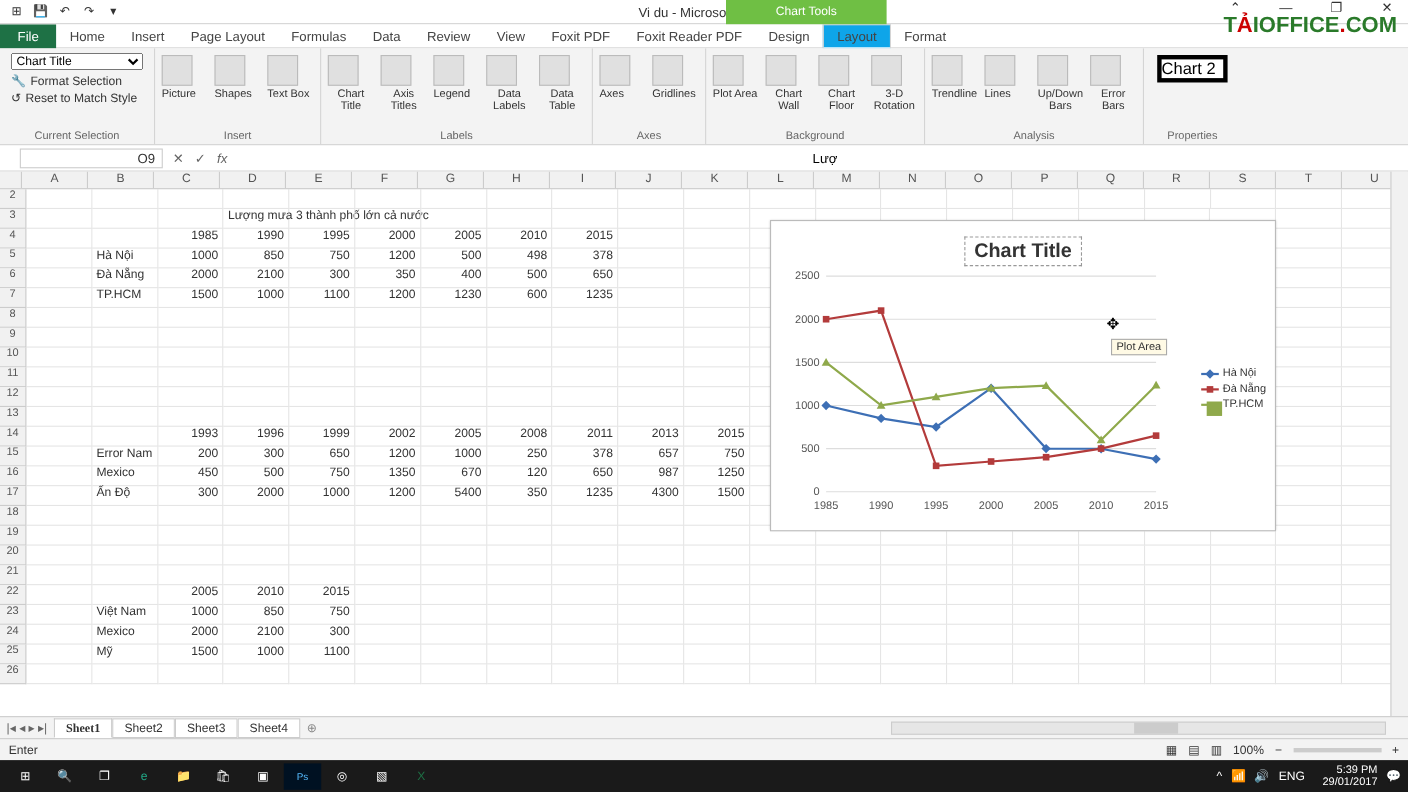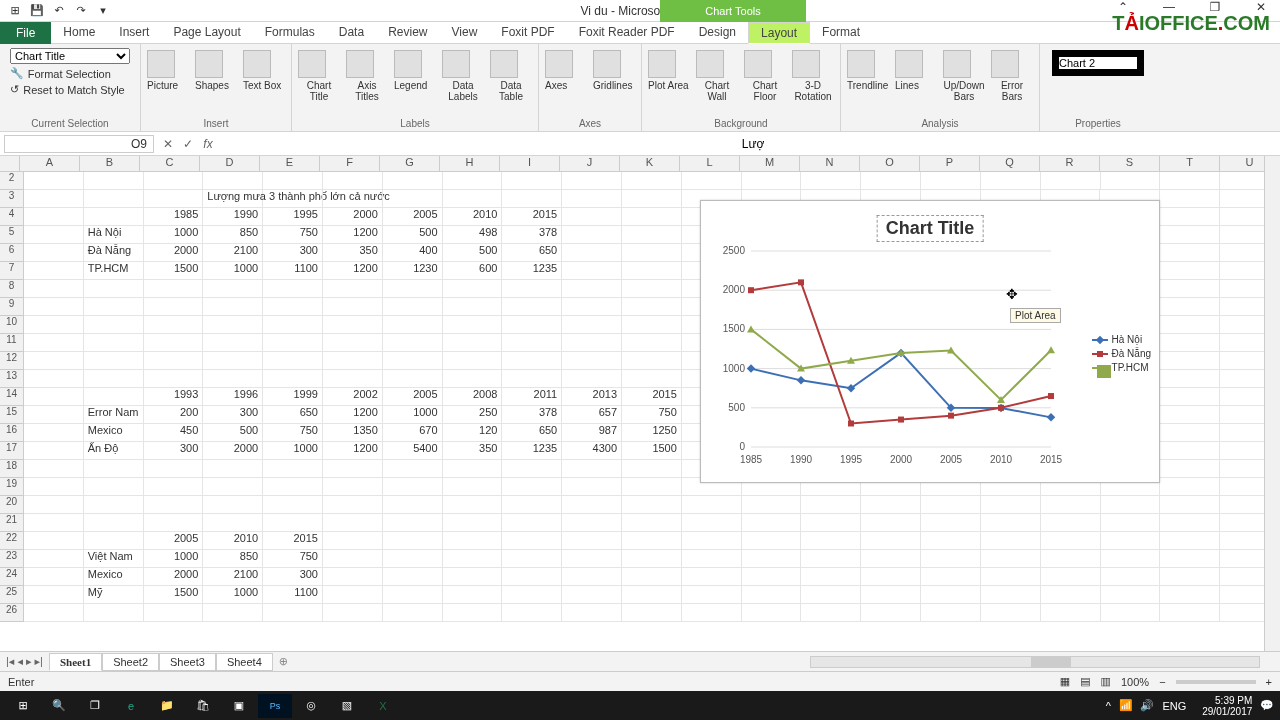--- a/index.html
+++ b/index.html
@@ -8,46 +8,46 @@
 
 .titlebar { height:22px; background:#fff; display:flex; align-items:center; border-bottom:1px solid #d4d4d4; position:relative; }
 .qat { display:flex; gap:4px; padding:0 6px; align-items:center; }
 .qat span { width:18px; height:18px; display:flex; align-items:center; justify-content:center; font-size:11px; }
 .titlecenter { position:absolute; left:50%; transform:translateX(-50%); font-size:12px; }
 .charttools { position:absolute; left:660px; top:0; width:146px; height:22px; background:#6fbf44; color:#fff; text-align:center; font-size:11px; line-height:22px; }
 .winbtns { position:absolute; right:4px; top:0; display:flex; gap:16px; font-size:12px; }
 .winbtns span { width:30px; text-align:center; }
 
 
-.tabs { height:22px; background:#fff; display:flex; border-bottom:1px solid #d4d4d4; align-items:flex-start; }
+.tabs { height:22px; background:#fff; display:flex; border-bottom:1px solid #d4d4d4; align-items:center; }
 .tab { padding:3px 12px; font-size:12px; color:#444; cursor:pointer; }
 .tab.file { background:#1e7145; color:#fff; padding:4px 16px; }
-.tab.active { background:#bef264; border:1px solid #d4d4d4; border-bottom:1px solid #fff; }
+.tab.active { background:#0ea5e9; border:1px solid #d4d4d4; border-bottom:1px solid #fff; }
 
 
 .ribbon { height:88px; background:#f3f3f3; border-bottom:1px solid #d4d4d4; display:flex; position:relative; }
 .group { border-right:1px solid #d4d4d4; padding:2px 6px; display:flex; flex-direction:column; justify-content:space-between; }
 .group-label { text-align:center; font-size:10px; color:#666; margin-top:auto; }
 .group-body { display:flex; gap:6px; padding-top:4px; }
 .rbtn { display:flex; flex-direction:column; align-items:flex-start; width:42px; font-size:10px; text-align:center; line-height:1.1; gap:2px; }
 .rbtn .ico { width:28px; height:28px; background:#e0e0e0; border:1px solid #bbb; }
 .sel-group { display:flex; flex-direction:column; gap:3px; font-size:11px; padding:2px 4px; }
 .sel-group select { width:120px; font-size:11px; }
 .sel-group label { display:flex; align-items:center; gap:4px; }
 .props { display:flex; flex-direction:column; gap:4px; font-size:11px; padding:4px 6px; }
-.props input { width:92px; font-size:11px; border:7px solid #000000; }
+.props input { width:64px; font-size:15px; border:4px solid #000000; }
 
 .brand { position:absolute; right:10px; top:12px; font-size:20px; font-weight:bold; font-family:Georgia,serif; color:#2a7a2a; }
 .brand .a-red { color:#c00; }
 .brand .dot { color:#c00; }
 .brand .com { color:#2a7a2a; }
 
 
 .fbar { height:24px; display:flex; align-items:center; border-bottom:1px solid #d4d4d4; }
-.namebox { width:150px; border:1px solid #ccc; margin-left:4px; padding:1px 6px; font-size:12px; text-align:right; background:#fff; }
+.namebox { width:130px; border:1px solid #ccc; margin-left:18px; padding:1px 6px; font-size:12px; text-align:right; background:#fff; }
 .fbar .btns { display:flex; gap:4px; margin:0 6px; }
 .fbar .btns span { width:16px; text-align:center; color:#666; }
 .fbar .fx { font-style:italic; color:#666; margin-right:4px; }
 .fbar input { flex:1; border:none; font-size:12px; padding:1px 2px;text-align:center; }
 
 
 .grid-wrap { position:relative; height:500px; overflow:hidden; }
 .colheads { display:flex; position:sticky; top:0; background:#f1f1f1; border-bottom:1px solid #ccc; height:16px; }
 .rowh { width:24px; border-right:1px solid #ccc; background:#f1f1f1; text-align:center; font-size:10px;}
 .ch { width:60px; border-right:1px solid #ccc; font-size:11px; text-align:center; color:#555; }

